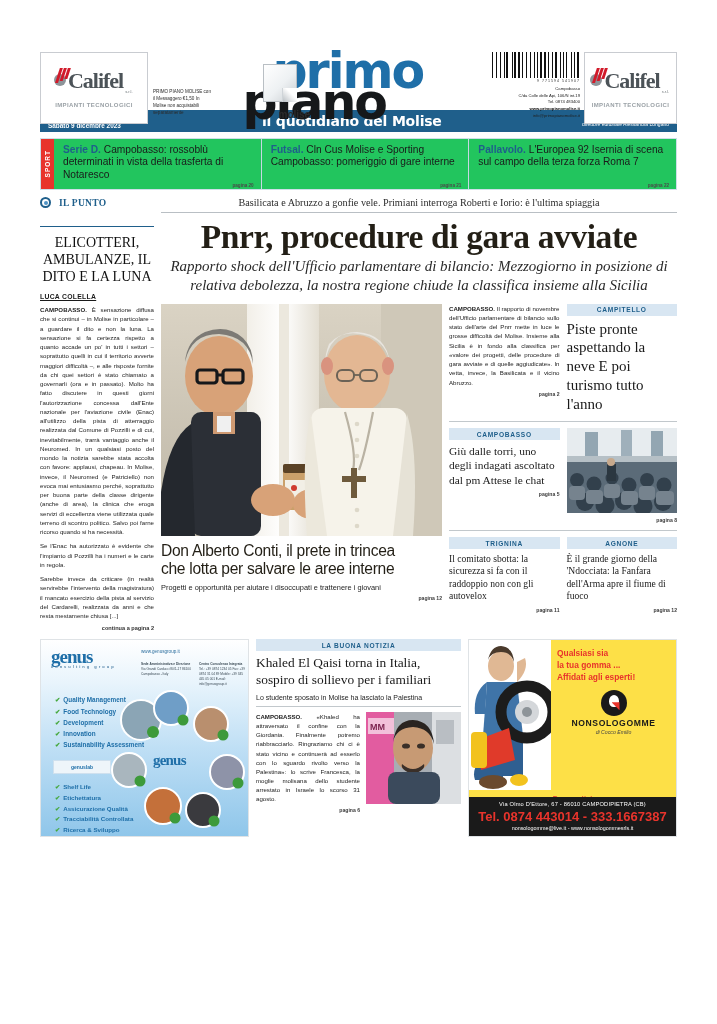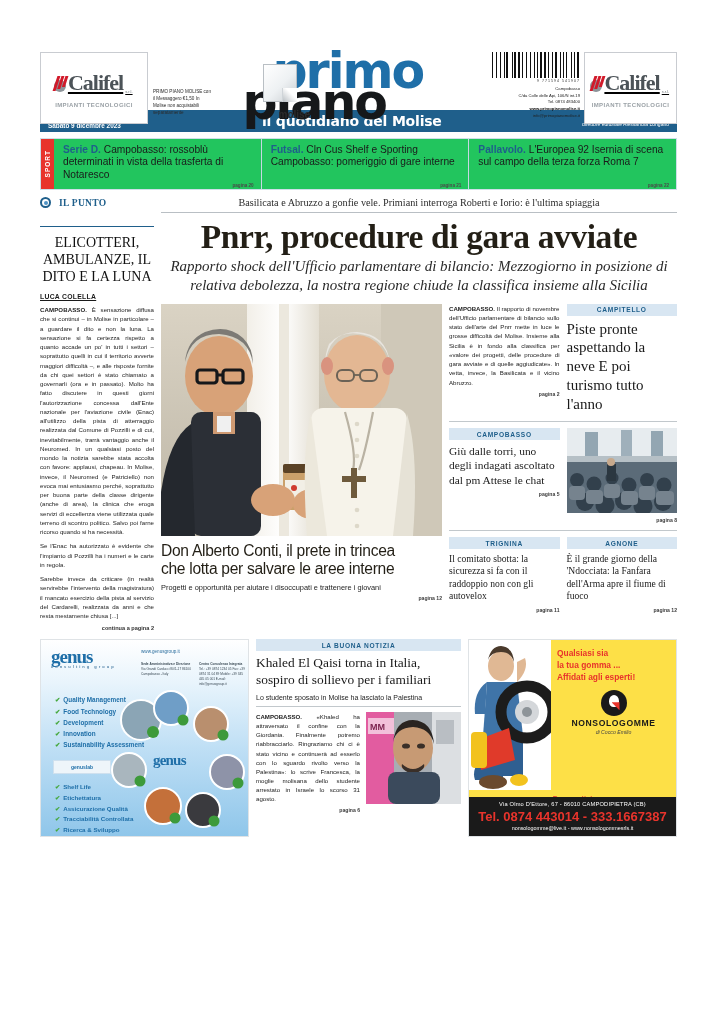--- a/index.html
+++ b/index.html
@@ -12,21 +12,21 @@
   .page { width: 717px; height: 1024px; position: relative; padding: 0 40px; }
 
   
   .masthead { display: flex; align-items: flex-start; padding-top: 52px; height: 108px; }
   .mast-left { width: 175px; display: flex; align-items: flex-start; gap: 5px; }
   .califel-box {
     width: 108px; height: 72px; border: 1px solid #c9ccd1; background: #fff;
     position: relative; display: flex; flex-direction: column;
     align-items: center; justify-content: center; overflow: hidden;
   }
-  .califel-row { display: flex; align-items: center; gap: 2px; height: 30px; text-decoration: underline; }
+  .califel-row { display: flex; gap: 2px; height: 30px; }
   .cf-slashes { display: flex; gap: 1.5px; transform: skewX(-18deg); }
   .cf-slashes i { display: block; width: 2.5px; height: 15px; background: #d11a2a; }
   .cf-slashes i:nth-child(2) { height: 13px; }
   .cf-slashes i:nth-child(3) { height: 11px; }
   .cf-wordmark { font-family: "Liberation Serif", serif; font-size: 22px; font-weight: bold; color: #4c5358; letter-spacing: -1px; }
   .cf-dot { width: 12px; height: 12px; border-radius: 50%; background: #8d9499; margin-left:-14px; margin-top:6px;}
   .cf-srl { font-size: 4px; color: #6b7276; align-self: flex-end; margin-bottom: 4px; }
   .cf-tag { font-size: 6px; letter-spacing: 0.4px; color: #9aa1a6; font-weight: bold; margin-top: 4px; }
   .mast-smalltext { font-size: 4.6px; line-height: 1.55; color: #2b2b2b; width: 58px; margin-top: 36px; }
 
@@ -289,21 +289,21 @@
 
   <div class="sportstrip">
     <div class="sport-tab">
       <span>SPORT</span>
     </div>
     <div class="sport-item">
       <div class="t"><b>Serie D.</b><span> Campobasso: rossoblù determinati in vista della trasferta di Notaresco</span></div>
       <div class="pg">pagina 20</div>
     </div>
     <div class="sport-item">
-      <div class="t"><b>Futsal.</b><span> Cln Cus Shelf e Sporting Campobasso: pomeriggio di gare interne</span></div>
+      <div class="t"><b>Futsal.</b><span> Cln Cus Molise e Sporting Campobasso: pomeriggio di gare interne</span></div>
       <div class="pg">pagina 21</div>
     </div>
     <div class="sport-item">
       <div class="t"><b>Pallavolo.</b><span> L'Europea 92 Isernia di scena sul campo della terza forza Roma 7</span></div>
       <div class="pg">pagina 22</div>
     </div>
   </div>
 
   <div class="content">
 

